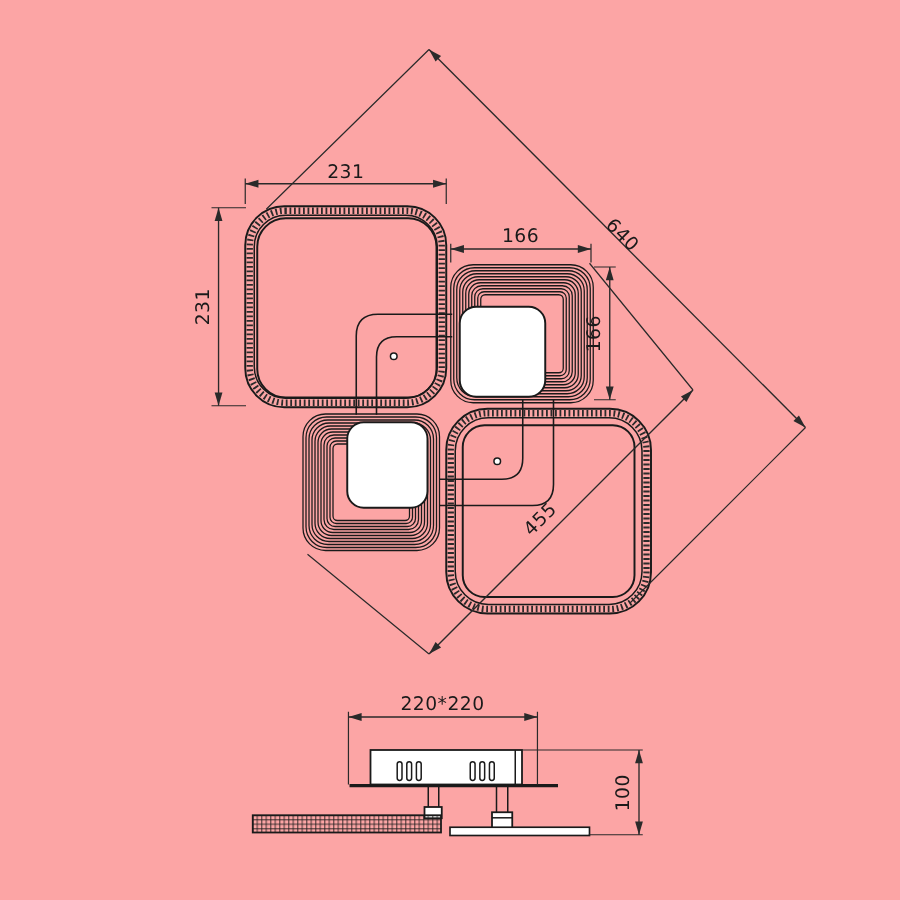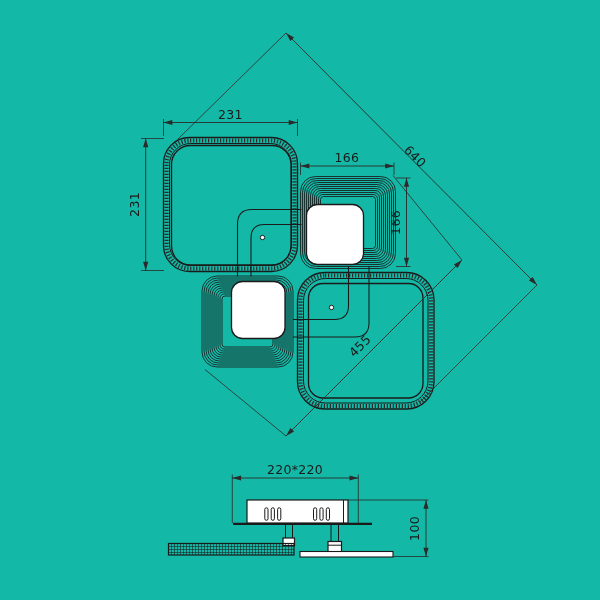--- a/index.html
+++ b/index.html
@@ -1,17 +1,17 @@
 <!DOCTYPE html>
 <html><head>
 <meta charset="utf-8">
 <style>
   html,body{margin:0;padding:0;background:#ffffff;}
   .canvas{
-    position:relative;width:600px;height:600px;background:#14b8a6;
+    position:relative;width:600px;height:600px;background:#fca5a5;
     font-family:"DejaVu Sans","Liberation Sans",sans-serif;
   }
   svg{display:block;}
   
   .outline{fill:none;stroke:#1a1a1a;stroke-width:1.3;}
   .thin{fill:none;stroke:#1a1a1a;stroke-width:1;}
   .band{fill:none;stroke:#2b2b2b;stroke-width:4.2;stroke-dasharray:1.2 1.8;}
   .detail{fill:none;stroke:#1a1a1a;stroke-width:1.05;}
   .dim{fill:none;stroke:#2a2a2a;stroke-width:0.8;}
   .dimline{fill:none;stroke:#2a2a2a;stroke-width:0.9;}

